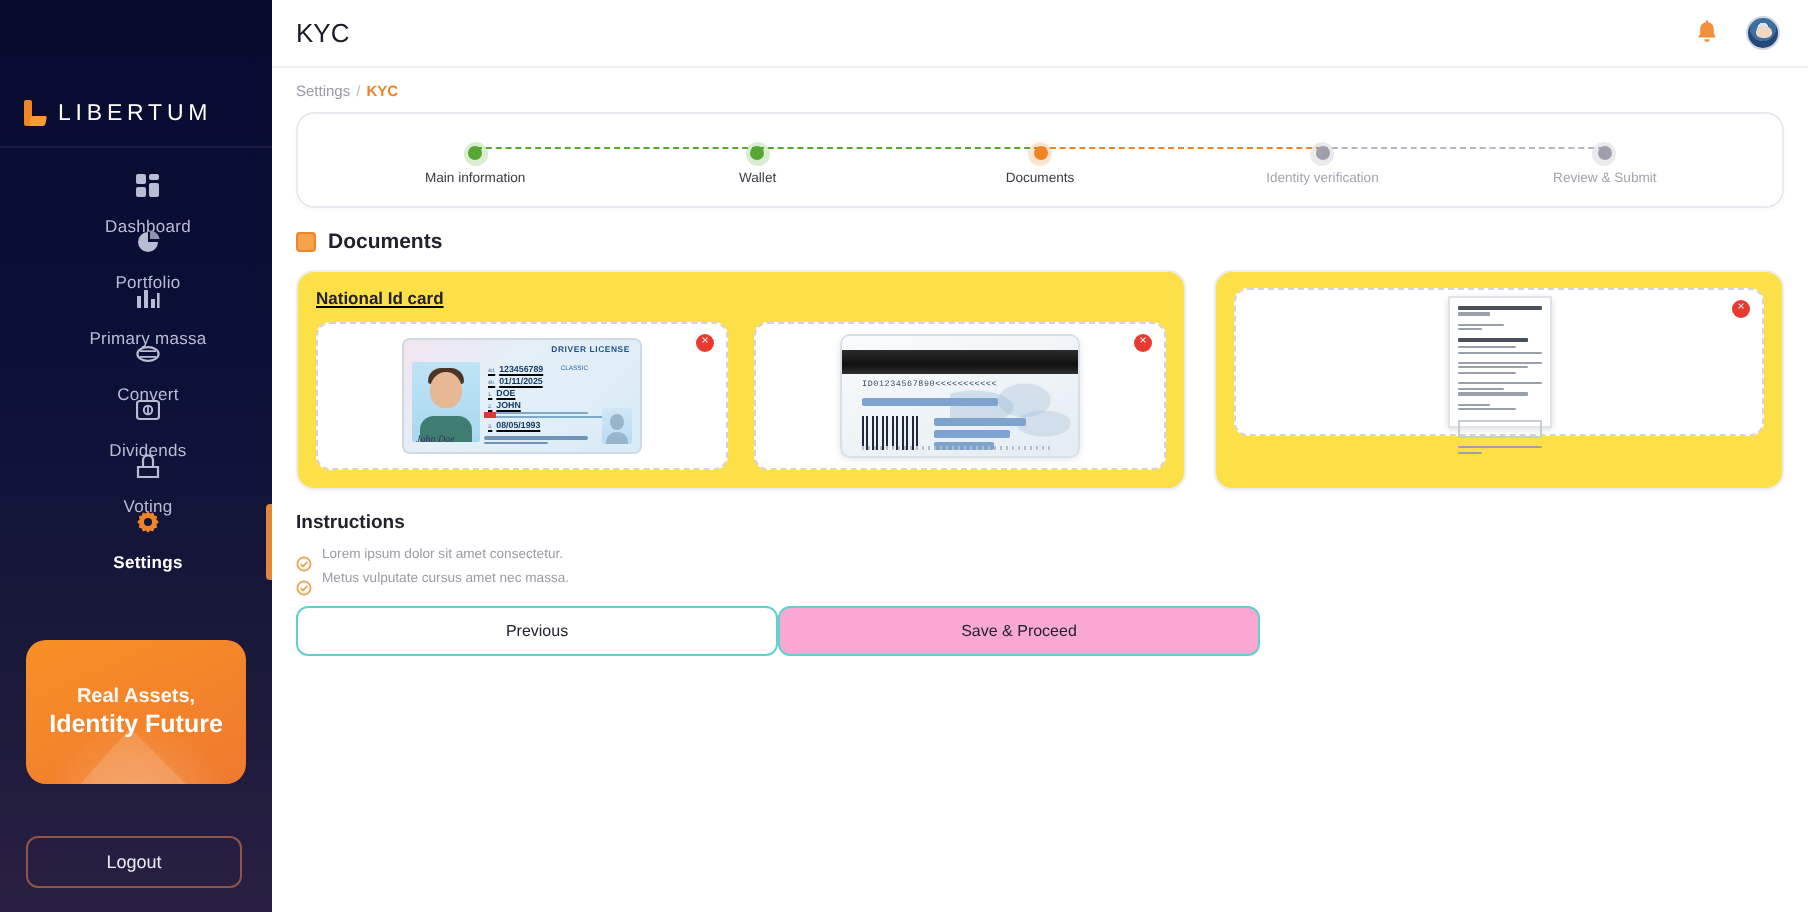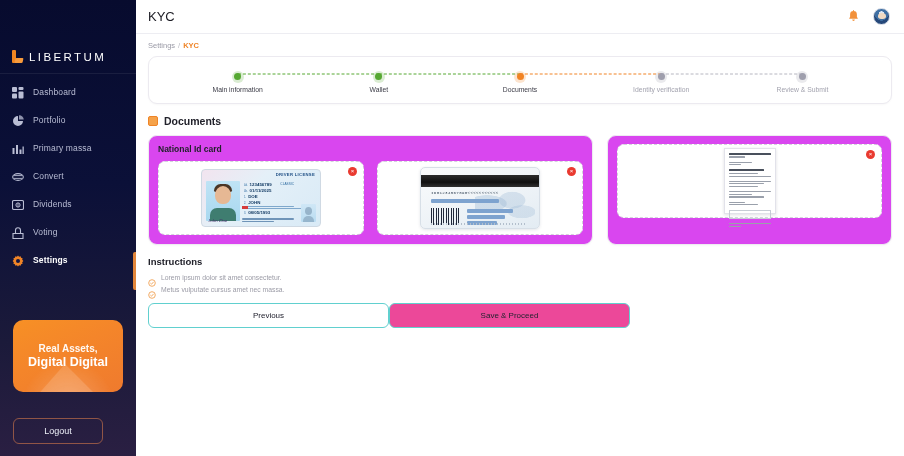--- a/index.html
+++ b/index.html
@@ -35,22 +35,22 @@
     content: ""; position: absolute; left: 3px; bottom: 0;
     width: 8px; height: 5px; background: #f79a3c; border-radius: 1px;
     transform: skewX(-12deg);
   }
   .brand-text {
     color: #fff; font-size: 11.5px; letter-spacing: 2.4px; font-weight: 400;
   }
 
   .nav { margin-top: 13px; display: flex; flex-direction: column; }
   .nav-item {
-    height: 28px; display: flex; align-items: flex-start; gap: 9px;
-    padding-left: 12px; position: relative; cursor: pointer;
+    height: 28px; display: flex; align-items: center; gap: 9px;
+    padding-left: 12px; position: relative; cursor: pointer; flex-direction: column;
   }
   .nav-item .nav-label {
     font-size: 8.5px; color: #b9bdd4; letter-spacing: 0.15px; white-space: nowrap;
   }
   .nav-item.active .nav-label { color: #ffffff; font-weight: 700; }
   .nav-item.active::after {
     content: ""; position: absolute; right: 0; top: -3px;
     width: 3px; height: 38px; background: #e2863a; border-radius: 2px 0 0 2px;
   }
   .nav-icon { width: 12px; height: 12px; flex: 0 0 12px; display: block; }
@@ -72,21 +72,21 @@
   .promo-mtn::before {
     content: ""; position: absolute; left: 22px; bottom: 0;
     border-left: 30px solid transparent; border-right: 34px solid transparent;
     border-bottom: 34px solid rgba(255,255,255,0.16);
   }
   .promo-line1 { color: rgba(255,255,255,0.95); font-size: 10px; z-index: 2; font-weight: bold; }
   .promo-line2 { color: #fff; font-size: 12.5px; font-weight: 700; z-index: 2; margin-top: 1px; }
 
   .logout {
     position: absolute; left: 13px; bottom: 12px;
-    width: 90px; height: 26px; border-radius: 6px;
+    width: 108px; height: 26px; border-radius: 6px;
     border: 1px solid rgba(231,131,74,0.55);
     background: transparent; cursor: pointer;
     color: #eceef7; font-size: 9px;
     display: flex; align-items: center; justify-content: center;
     font-family: "Liberation Sans", sans-serif;
   }
 
   
   .main { flex: 1; height: 456px; background: #fff; display: flex; flex-direction: column; }
   .topbar {
@@ -158,22 +158,22 @@
   .section-head { display: flex; align-items: center; gap: 6px; margin-bottom: 8px; }
   .sec-ico {
     width: 10px; height: 10px; border-radius: 2px;
     background: #f5a24a; border: 1.5px solid #ef8427;
   }
   .sec-title { font-size: 10.5px; font-weight: 700; color: #22222b; }
 
   
   .doc-row { display: flex; gap: 14px; margin-bottom: 11px; }
   .doc-card {
-    border: 1px solid #edecf1; border-radius: 9px; background: #d946ef;
-    padding: 8px 9px 9px; box-shadow: 0 1px 2px rgba(20,20,40,0.03);
+    border: 1px solid #edecf1; border-radius: 9px; background: #fde047;
+    padding: 8px 9px 9px; box-shadow: 0 1px 2px rgba(20,20,40,0.03); text-decoration: underline;
   }
   .doc-card.wide { flex: 0 0 445px; }
   .doc-card.narrow { flex: 1; }
   .doc-card-title { font-size: 8.5px; font-weight: 700; color: #22222b; margin-bottom: 7px; }
   .slots { display: flex; gap: 13px; }
   .slot {
     flex: 1; height: 74px; border: 1px dashed #d4d3dc; border-radius: 7px;
     position: relative; display: flex; align-items: center; justify-content: center;
     background: #fff; cursor: pointer;
   }
@@ -306,21 +306,21 @@
 
   
   .btn-row { display: flex; justify-content: flex-start; }
   .btn {
     width: 241px; height: 25px; border-radius: 6px; cursor: pointer;
     font-size: 8px; color: #232330;
     display: flex; align-items: center; justify-content: center;
     font-family: "Liberation Sans", sans-serif;
   }
   .btn-prev { background: #fff; border: 1px solid #61d0cf; }
-  .btn-next { background: #ec4899; border: 1px solid #61d0cf; }
+  .btn-next { background: #f9a8d4; border: 1px solid #61d0cf; }
 </style>
 </head>
 <body>
 
 <div class="app">
 
   <aside class="sidebar">
 
     <div class="brand">
       <span class="brand-mark"></span>
@@ -407,21 +407,21 @@
             </svg>
         </span>
         <span class="nav-label">Settings</span>
       </div>
 
     </nav>
 
     <div class="promo">
       <div class="promo-mtn"></div>
       <div class="promo-line1">Real Assets,</div>
-      <div class="promo-line2">Digital Digital</div>
+      <div class="promo-line2">Identity Future</div>
     </div>
 
     <button class="logout">Logout</button>
   </aside>
 
   <main class="main">
 
     <div class="topbar">
       <div class="page-title">KYC</div>
       <div class="topbar-right">

